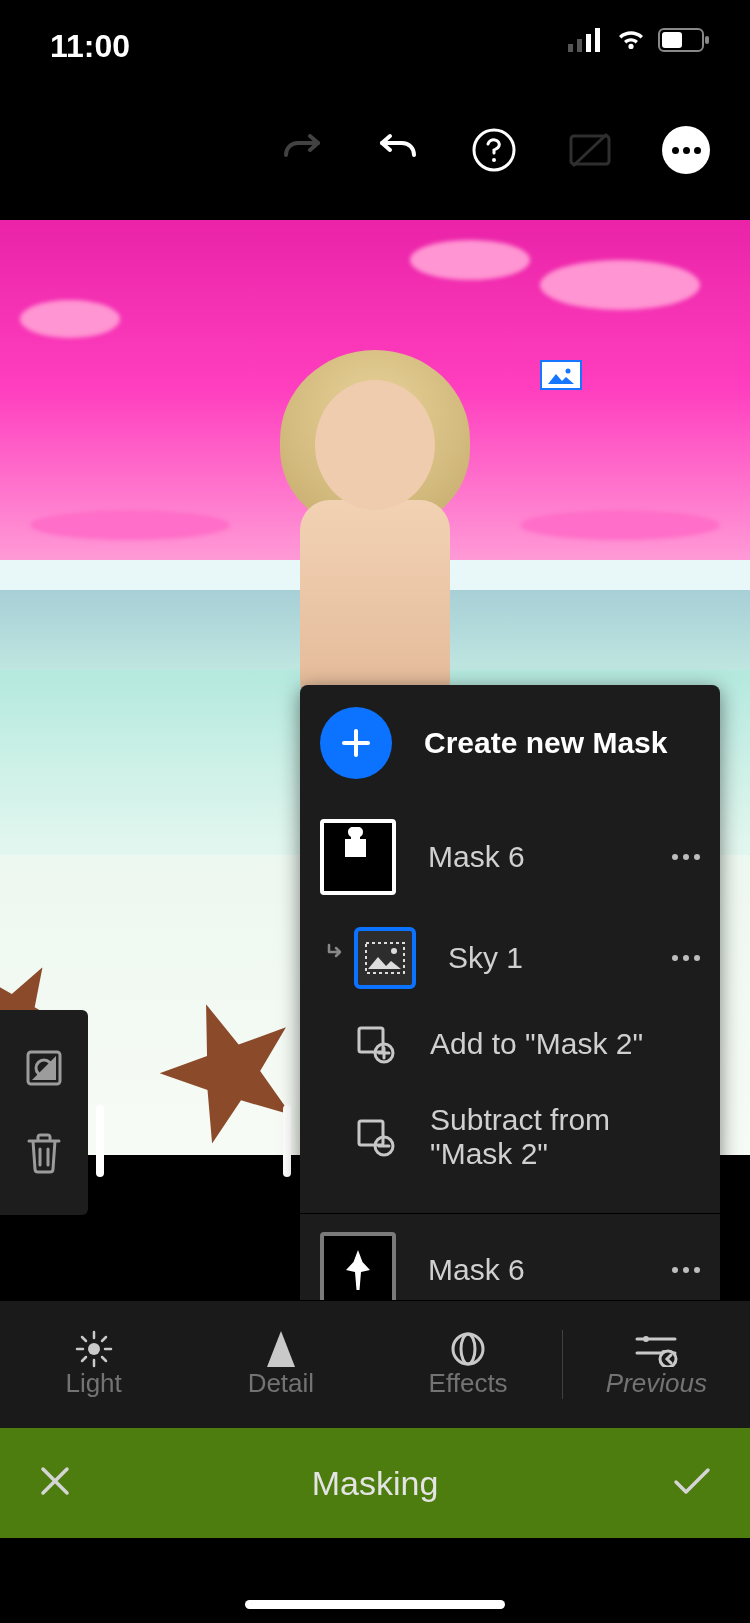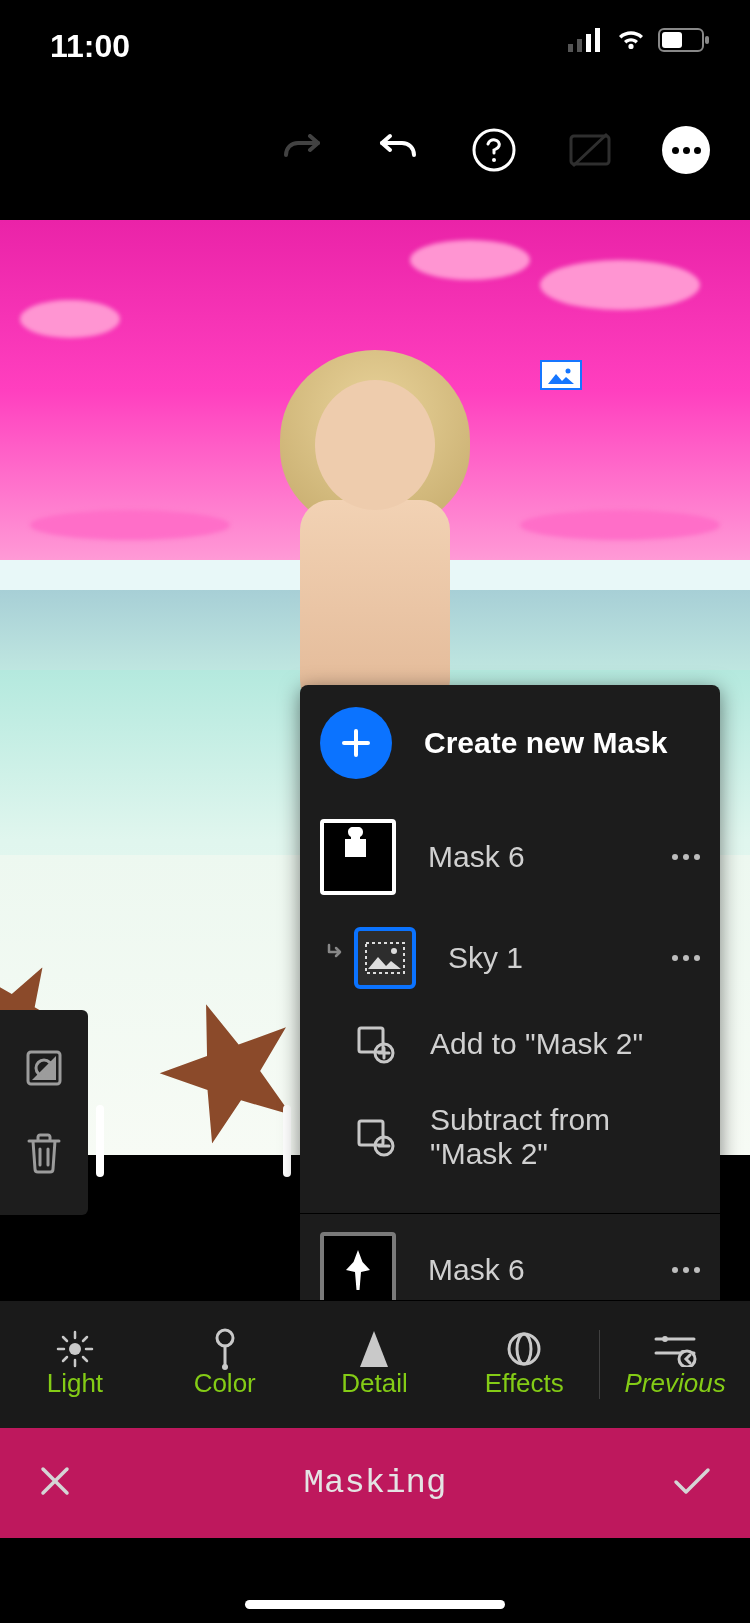--- a/index.html
+++ b/index.html
@@ -151,32 +151,31 @@
 
   
   .tabs {
     position:absolute; top:1300px; left:0; right:0;
     height:128px; background:#1a1a1a;
     display:flex; align-items:center;
     border-top:1px solid #000;
   }
   .tab {
     flex:1; display:flex; flex-direction:column; align-items:center; gap:0;
-    color:#84cc16; font-size:26px;
+    color:#737373; font-size:26px;
   }
   .tab .ticon { height:38px; display:flex; align-items:center; justify-content:center; }
   .tab.prev { border-left:1px solid #404040;font-style:italic; }
 
   
   .bottombar {
     position:absolute; top:1428px; left:0; right:0;
-    height:110px; background:#be185d;
+    height:110px; background:#4d7c0f;
     display:flex; align-items:center; justify-content:space-between;
     padding:0 38px;
-    font-family:Liberation Mono, monospace;
   }
   .bottombar .title { font-size:34px; color:#e4e4e4; position:absolute; left:50%; transform:translateX(-50%); }
 
   
   .home-ind {
     position:absolute; bottom:14px; left:50%; transform:translateX(-50%);
     width:260px; height:9px; background:#fff; border-radius:6px;
   }
 </style>
 </head>
@@ -385,30 +384,20 @@
           <line x1="8" y1="8" x2="12" y2="12"></line>
           <line x1="28" y1="28" x2="32" y2="32"></line>
           <line x1="8" y1="32" x2="12" y2="28"></line>
           <line x1="28" y1="12" x2="32" y2="8"></line>
         </svg>
     </div>
     <span>Light</span>
   </div>
   <div class="tab">
     <div class="ticon">
-      <svg width="30" height="44" viewBox="0 0 30 44" stroke="#c9c9c9" stroke-width="3" fill="none" stroke-linecap="round">
-          <circle cx="15" cy="11" r="8"></circle>
-          <line x1="15" y1="19" x2="15" y2="40"></line>
-          <circle cx="15" cy="40" r="3" fill="#c9c9c9" stroke="none"></circle>
-        </svg>
-    </div>
-    <span>Color</span>
-  </div>
-  <div class="tab">
-    <div class="ticon">
       <svg width="32" height="40" viewBox="0 0 32 40">
           <path d="M16 2L30 38H2z" fill="#c9c9c9"></path>
         </svg>
     </div>
     <span>Detail</span>
   </div>
   <div class="tab">
     <div class="ticon">
       <svg width="40" height="40" viewBox="0 0 40 40" stroke="#c9c9c9" stroke-width="3" fill="none">
           <circle cx="20" cy="20" r="15"></circle>

